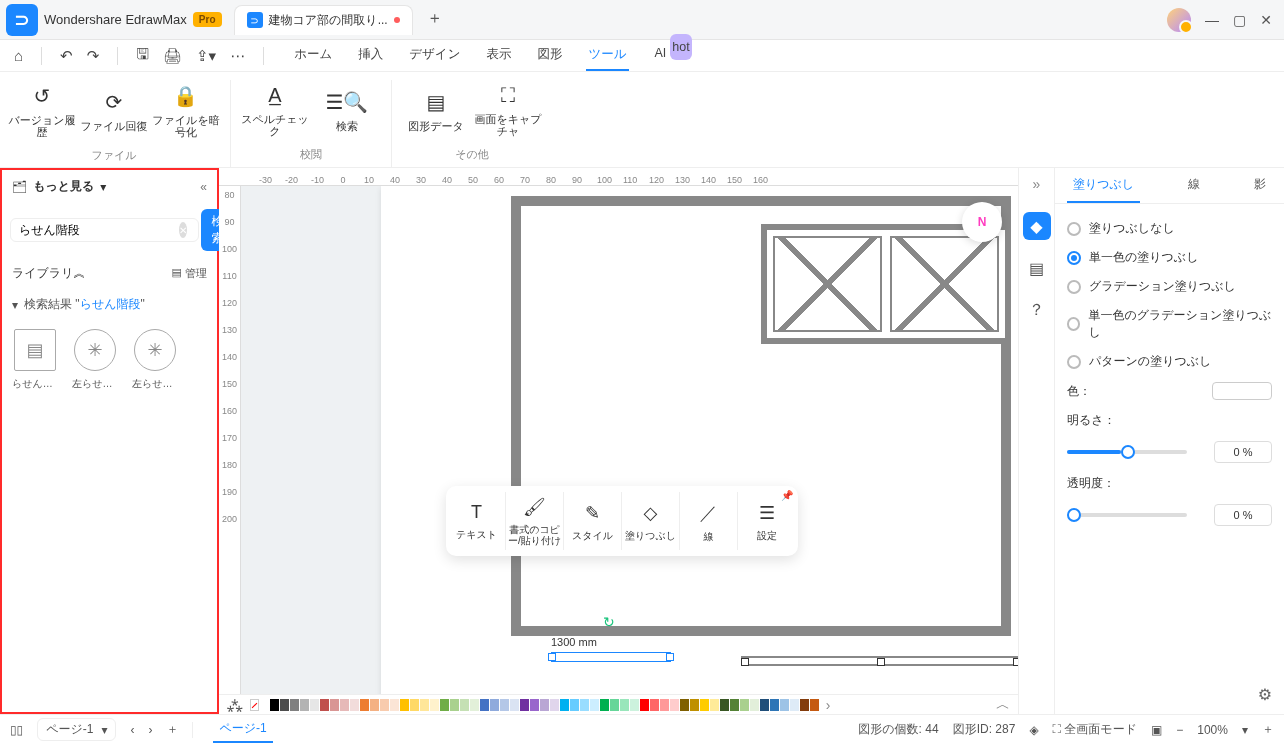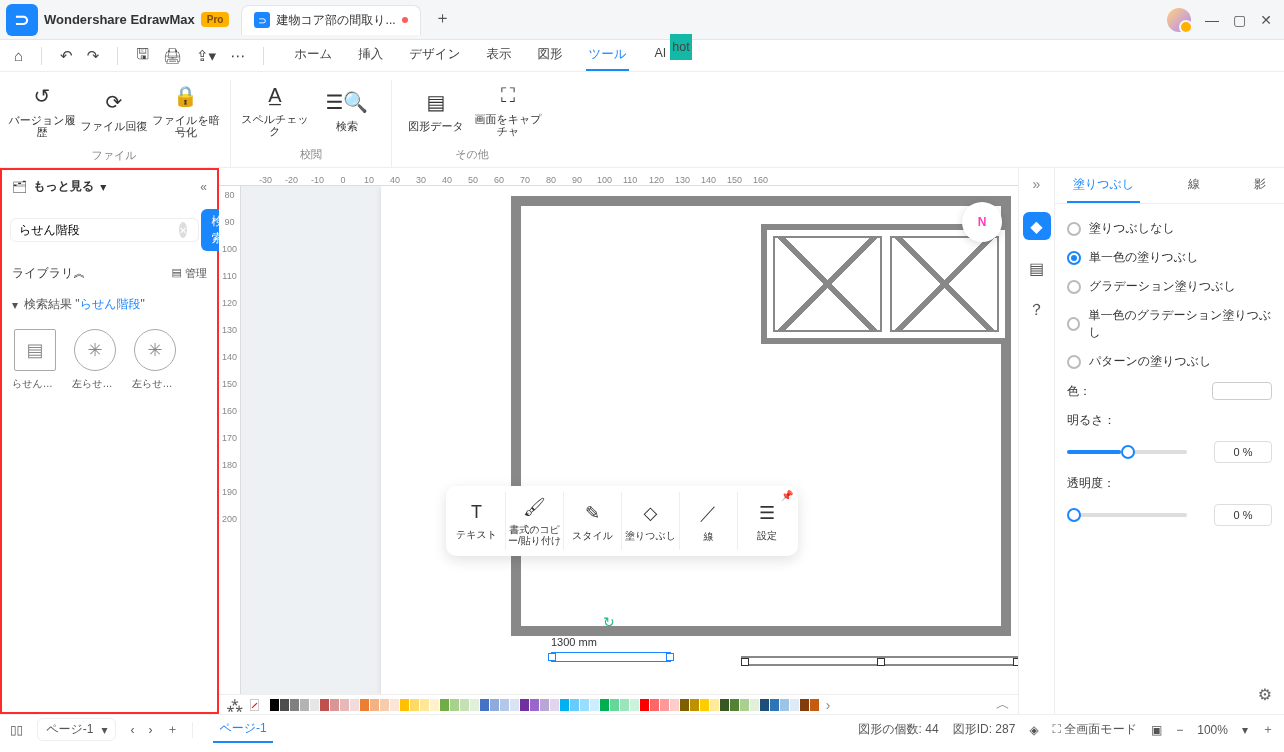--- a/index.html
+++ b/index.html
@@ -1,36 +1,36 @@
 <!DOCTYPE html>
 <html><head>
 <meta charset="utf-8">
 <style>
 * { margin:0; padding:0; box-sizing:border-box; font-family:"Segoe UI","Meiryo UI",sans-serif; }
 body { width:1284px; height:752px; background:#fff; overflow:hidden; position:relative; font-size:12px; color:#333; }
 .titlebar { height:40px; display:flex; align-items:center; background:#f5f6f7; border-bottom:1px solid #e5e5e5; }
 .app-icon { width:32px; height:32px; margin:0 6px; background:#1b87ff; border-radius:6px; display:flex; align-items:center; justify-content:center; color:#fff; font-weight:bold; font-size:18px; }
-.app-name { font-size:13px; margin-right:6px;font-weight:bold; }
+.app-name { font-size:13px; margin-right:6px; }
 .pro-badge { background:#ffb100; color:#7a4a00; font-size:10px; font-weight:bold; padding:2px 6px; border-radius:4px; }
 .tabs-area { display:flex; margin-left:12px; }
 .doc-tab { display:flex; align-items:center; gap:6px; background:#fff; padding:6px 12px; border-radius:8px 8px 0 0; border:1px solid #e5e5e5; border-bottom:none; font-size:12px; }
 .doc-tab .dot { width:6px; height:6px; border-radius:50%; background:#ff5c5c; }
 .add-tab { width:28px; height:28px; display:flex; align-items:center; justify-content:center; font-size:16px; color:#555; margin-left:8px; }
 .winctrl { margin-left:auto; display:flex; align-items:center; gap:14px; padding-right:12px; }
 .winctrl span { font-size:14px; color:#555; }
 .avatar { width:24px; height:24px; border-radius:50%; background:linear-gradient(135deg,#ffd27a,#b388ff); position:relative; }
 .avatar::after{content:"";position:absolute;right:-2px;bottom:-2px;width:10px;height:10px;border-radius:50%;background:#ffb100;border:2px solid #f5f6f7;}
 
 .toolbar2 { height:32px; display:flex; align-items:center; gap:14px; padding:0 14px; background:#fff; border-bottom:1px solid #eee; }
 .toolbar2 .ico { font-size:15px; color:#444; }
 .toolbar2 .sep { width:1px; height:18px; background:#ddd; margin:0 4px; }
 .menus { display:flex; gap:22px; margin-left:10px; }
 .menus span { font-size:12.5px; color:#444; padding:6px 2px; }
 .menus span.active { color:#1b87ff; border-bottom:2px solid #1b87ff; }
-.hot { background:#14b8a6; color:#fff; font-size:9px; padding:1px 4px; border-radius:0; margin-left:2px; position:relative; top:-6px;}
+.hot { background:#c4b5fd; color:#fff; font-size:9px; padding:1px 4px; border-radius:6px; margin-left:2px; position:relative; top:-6px;}
 .toolbar2 .right { margin-left:auto; display:flex; gap:16px; align-items:center; font-size:12px; color:#555; }
 
 .ribbon { height:96px; display:flex; align-items:flex-start; padding:8px 0 0 0; background:#fff; border-bottom:1px solid #eee; }
 .rgroup { display:flex; flex-direction:column; align-items:center; }
 .rbtns { display:flex; }
 .rbtn { display:flex; flex-direction:column; align-items:center; justify-content:center; width:72px; gap:6px; padding:4px 0; }
 .rbtn .gi { font-size:20px; color:#333; }
 .rbtn .lab { font-size:11px; color:#333; text-align:center; line-height:1.1; }
 .glabel { font-size:11px; color:#888; margin-top:6px; }
 .vsep { width:1px; background:#eee; margin:0 8px; align-self:stretch; }

